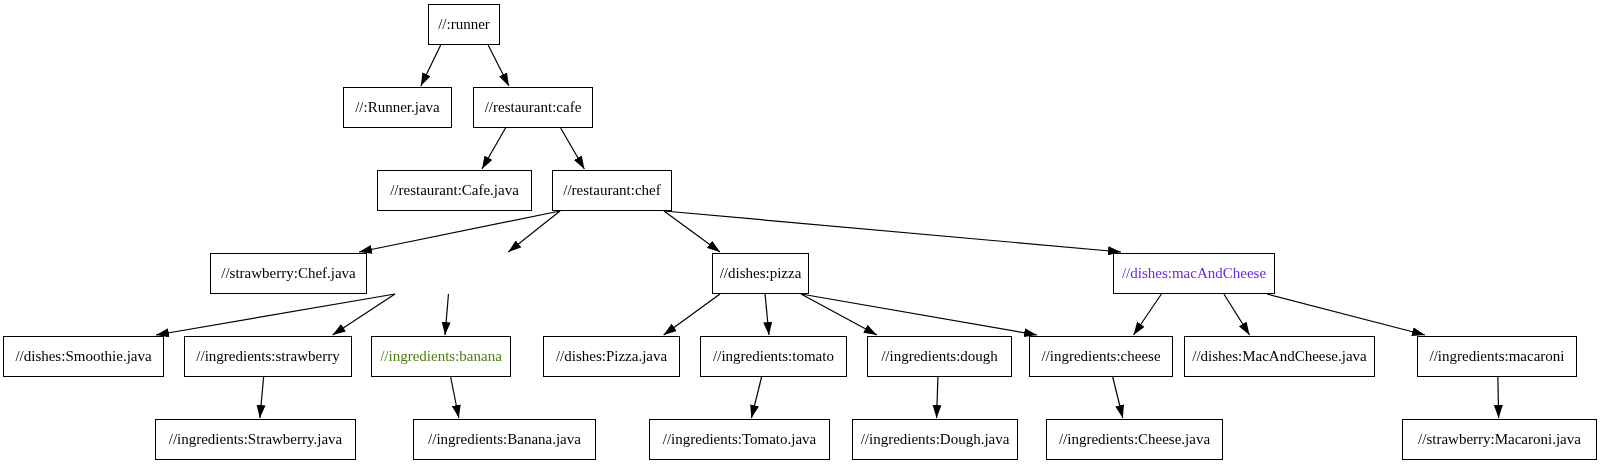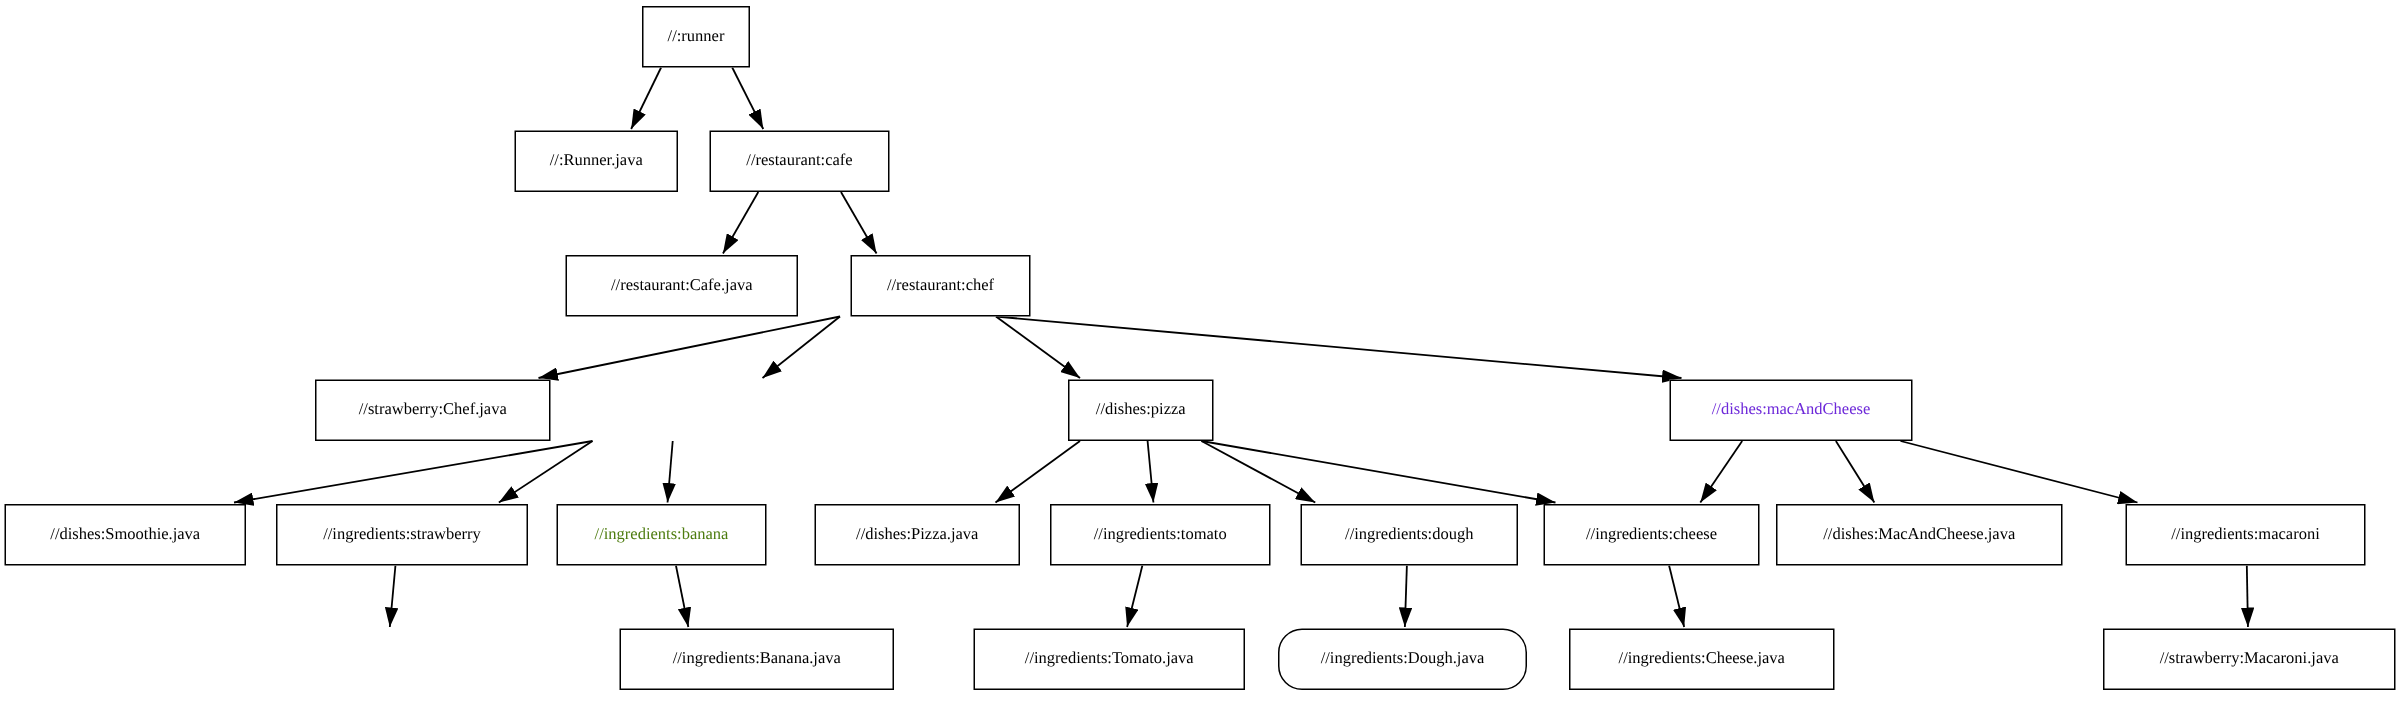--- a/index.html
+++ b/index.html
@@ -19,21 +19,21 @@
   }
   .node {
     position: absolute;
     box-sizing: border-box;
     border: 1px solid #000000;
     background: #ffffff;
     color: #000000;
     display: flex;
     align-items: center;
     justify-content: center;
-    font-size: 11px;
+    font-size: 15px;
     line-height: 1;
     white-space: nowrap;
     z-index: 1;
   }
 </style>
 </head>
 <body>
 
 <div class="canvas">
   <svg class="edge-layer" width="1600" height="468" viewBox="0 0 1600 468" xmlns="http://www.w3.org/2000/svg">
@@ -67,31 +67,32 @@
         <line x1="937.925" y1="377" x2="936.575" y2="418" stroke="#000000" stroke-width="1.2" marker-end="url(#arrowhead)"></line>
         <line x1="1112.725" y1="377" x2="1122.775" y2="418" stroke="#000000" stroke-width="1.2" marker-end="url(#arrowhead)"></line>
         <line x1="1497.875" y1="377" x2="1498.625" y2="418" stroke="#000000" stroke-width="1.2" marker-end="url(#arrowhead)"></line>
       </g>
   </svg>
 
 <div class="node" style="left: 428px; top: 4px; width: 72px; height: 41px; border-color: rgb(0, 0, 0); background: rgb(255, 255, 255); color: rgb(0, 0, 0);">//:runner</div>
     <div class="node" style="left: 343px; top: 87px; width: 109px; height: 41px; border-color: rgb(0, 0, 0); background: rgb(255, 255, 255); color: rgb(0, 0, 0);">//:Runner.java</div>
     <div class="node" style="left: 473px; top: 87px; width: 120px; height: 41px; border-color: rgb(0, 0, 0); background: rgb(255, 255, 255); color: rgb(0, 0, 0);">//restaurant:cafe</div>
     <div class="node" style="left: 377px; top: 170px; width: 155px; height: 41px; border-color: rgb(0, 0, 0); background: rgb(255, 255, 255); color: rgb(0, 0, 0);">//restaurant:Cafe.java</div>
-    <div class="node" style="left: 567px; top: 170px; width: 120px; height: 41px; border-color: rgb(0, 0, 0); background: rgb(255, 255, 255); color: rgb(0, 0, 0);">//restaurant:chef</div>
+    <div class="node" style="left: 552px; top: 170px; width: 120px; height: 41px; border-color: rgb(0, 0, 0); background: rgb(255, 255, 255); color: rgb(0, 0, 0);">//restaurant:chef</div>
     <div class="node" style="left: 210px; top: 253px; width: 157px; height: 41px; border-color: rgb(0, 0, 0); background: rgb(255, 255, 255); color: rgb(0, 0, 0);">//strawberry:Chef.java</div>
     <div class="node" style="left: 712px; top: 253px; width: 97px; height: 41px; border-color: rgb(0, 0, 0); background: rgb(255, 255, 255); color: rgb(0, 0, 0);">//dishes:pizza</div>
     <div class="node" style="left: 1113px; top: 253px; width: 162px; height: 41px; border-color: rgb(0, 0, 0); background: rgb(255, 255, 255); color: #6d28d9;">//dishes:macAndCheese</div>
     <div class="node" style="left: 3px; top: 336px; width: 161px; height: 41px; border-color: rgb(0, 0, 0); background: rgb(255, 255, 255); color: rgb(0, 0, 0);">//dishes:Smoothie.java</div>
     <div class="node" style="left: 184px; top: 336px; width: 168px; height: 41px; border-color: rgb(0, 0, 0); background: rgb(255, 255, 255); color: rgb(0, 0, 0);">//ingredients:strawberry</div>
     <div class="node" style="left: 371px; top: 336px; width: 140px; height: 41px; border-color: rgb(0, 0, 0); background: rgb(255, 255, 255); color: #4d7c0f;">//ingredients:banana</div>
     <div class="node" style="left: 543px; top: 336px; width: 137px; height: 41px; border-color: rgb(0, 0, 0); background: rgb(255, 255, 255); color: rgb(0, 0, 0);">//dishes:Pizza.java</div>
     <div class="node" style="left: 700px; top: 336px; width: 147px; height: 41px; border-color: rgb(0, 0, 0); background: rgb(255, 255, 255); color: rgb(0, 0, 0);">//ingredients:tomato</div>
     <div class="node" style="left: 867px; top: 336px; width: 145px; height: 41px; border-color: rgb(0, 0, 0); background: rgb(255, 255, 255); color: rgb(0, 0, 0);">//ingredients:dough</div>
     <div class="node" style="left: 1029px; top: 336px; width: 144px; height: 41px; border-color: rgb(0, 0, 0); background: rgb(255, 255, 255); color: rgb(0, 0, 0);">//ingredients:cheese</div>
     <div class="node" style="left: 1184px; top: 336px; width: 191px; height: 41px; border-color: rgb(0, 0, 0); background: rgb(255, 255, 255); color: rgb(0, 0, 0);">//dishes:MacAndCheese.java</div>
     <div class="node" style="left: 1417px; top: 336px; width: 160px; height: 41px; border-color: rgb(0, 0, 0); background: rgb(255, 255, 255); color: rgb(0, 0, 0);">//ingredients:macaroni</div>
+    <div class="node" style="left: 155px; top: 419px; width: 201px; height: 41px; border-color: rgb(0, 0, 0); background: rgb(255, 255, 255); color: rgb(0, 0, 0);">//ingredients:Strawberry.java</div>
     <div class="node" style="left: 377px; top: 419px; width: 183px; height: 41px; border-color: rgb(0, 0, 0); background: rgb(255, 255, 255); color: rgb(0, 0, 0); margin-left: 36px;">//ingredients:Banana.java</div>
     <div class="node" style="left: 649px; top: 419px; width: 181px; height: 41px; border-color: rgb(0, 0, 0); background: rgb(255, 255, 255); color: rgb(0, 0, 0);">//ingredients:Tomato.java</div>
-    <div class="node" style="left: 852px; top: 419px; width: 166px; height: 41px; border-color: rgb(0, 0, 0); background: rgb(255, 255, 255); color: rgb(0, 0, 0); border-radius: 16px;">//ingredients:Dough.java</div>
+    <div class="node" style="left: 852px; top: 419px; width: 166px; height: 41px; border-color: rgb(0, 0, 0); background: rgb(255, 255, 255); color: rgb(0, 0, 0);">//ingredients:Dough.java</div>
     <div class="node" style="left: 1046px; top: 419px; width: 177px; height: 41px; border-color: rgb(0, 0, 0); background: rgb(255, 255, 255); color: rgb(0, 0, 0);">//ingredients:Cheese.java</div>
     <div class="node" style="left: 1402px; top: 419px; width: 195px; height: 41px; border-color: rgb(0, 0, 0); background: rgb(255, 255, 255); color: rgb(0, 0, 0);">//strawberry:Macaroni.java</div>
   </div>
 
 </body></html>

